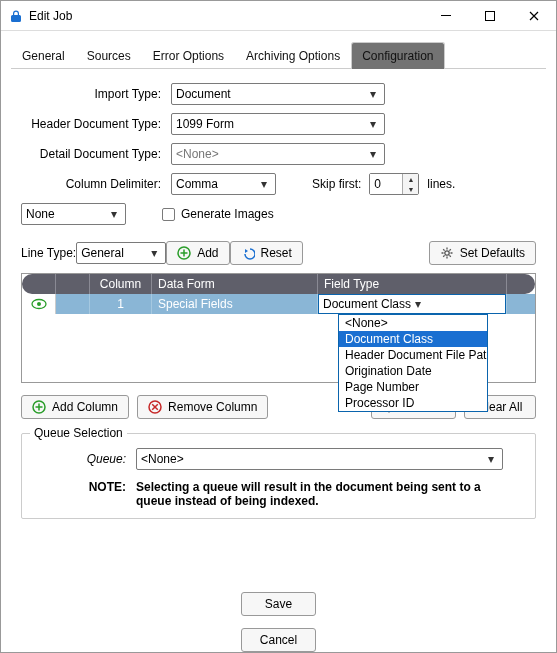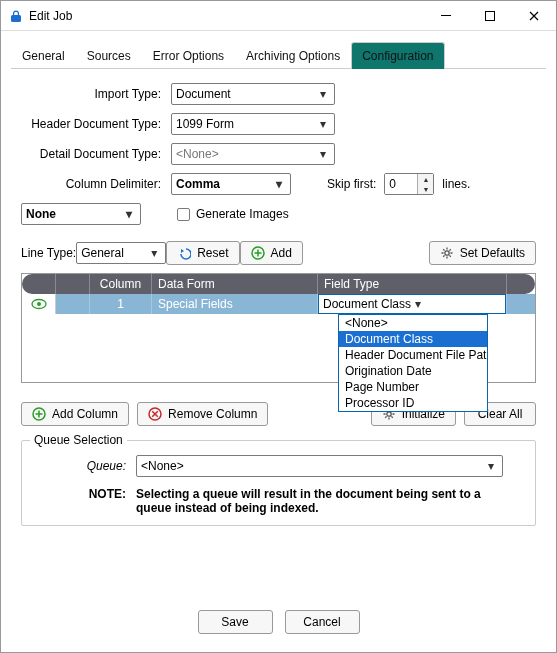--- a/index.html
+++ b/index.html
@@ -4,27 +4,27 @@
 <style>
   * { box-sizing: border-box; font-family: "Segoe UI", Tahoma, sans-serif; font-size: 12px; }
   body { margin: 0; background: #fff; }
   .window { width: 557px; height: 653px; border: 1px solid #999; background: #fff; position: relative; display: flex; flex-direction: column; }
   .titlebar { height: 30px; display: flex; align-items: center; border-bottom: 1px solid #ddd; padding-left: 8px; }
   .titlebar .title { flex: 1; font-size: 12px; color: #000; }
   .tb-icon { width: 14px; height: 14px; margin-right: 6px; }
   .winbtn { width: 44px; height: 30px; display: flex; align-items: center; justify-content: center; color: #000; }
   .tabs { display: flex; gap: 0; margin: 10px 10px 0 10px; border-bottom: 1px solid #ccc; }
   .tab { padding: 6px 10px; color: #111; cursor: default; border: 1px solid transparent; border-bottom: none; position: relative; top: 1px; }
-  .tab.active { border-color: #ccc; background: #0f766e; border-radius: 3px 3px 0 0; }
+  .tab.active { border-color: #ccc; background: #737373; border-radius: 3px 3px 0 0; }
   .content { padding: 14px 20px 0 20px; flex: 1; position: relative; }
   .formrow { display: flex; align-items: center; margin-bottom: 8px; }
   .formrow label.left { width: 150px; text-align: right; padding-right: 10px; color: #000; }
   .ctrl { height: 22px; border: 1px solid #7a7a7a; border-radius: 2px; background: #fff; display: flex; align-items: center; padding: 0 4px; position: relative; }
-  .ctrl.wide { width: 164px; }
-  .ctrl.med { width: 120px; font-weight: bold; }
+  .ctrl.wide { width: 214px; }
+  .ctrl.med { width: 105px; }
   .ctrl.sml { width: 90px; }
   .ctrl .txt { flex: 1; color: #000; overflow: hidden; white-space: nowrap; }
   .ctrl .placeholder { color: #777; }
   .chev { width: 14px; text-align: center; color: #333; }
   .spinner { width: 50px; height: 22px; border: 1px solid #7a7a7a; display: flex; align-items: stretch; border-radius: 2px; }
   .spinner input { width: 32px; border: none; outline: none; padding: 0 4px; font-size: 12px; }
   .spinbtns { width: 16px; display: flex; flex-direction: column; border-left: 1px solid #aaa; }
   .spinbtns div { flex: 1; font-size: 7px; line-height: 1; display:flex; align-items:center; justify-content:center; color:#333; background:#f4f4f4; }
   .chk { width: 13px; height: 13px; border: 1px solid #7a7a7a; border-radius: 2px; margin-right: 6px; display:inline-block; vertical-align: middle; }
   .toolbar { display: flex; align-items: center; margin-top: 16px; }
@@ -45,26 +45,26 @@
   .grow .gc.c1 { width: 34px; }
   .grow .gc.c2 { width: 62px; justify-content:center; }
   .grow .gc.c3 { width: 166px; }
   .grow .gc.c4 { flex: 1; padding:0; }
   .grow .gc.c5 { width: 28px; border-right:none; }
   .cellselect { background:#fff; color:#000; width:100%; height:100%; display:flex; align-items:center; padding:0 4px; border:1px solid #0a64ad; position:relative; }
   .cellselect .chev { color:#333; }
   .dd { position:absolute; left: 316px; top: 40px; width: 150px; background:#fff; border:1px solid #0a64ad; z-index:10; }
   .dd .opt { padding: 1px 6px; height: 16px; line-height: 14px; color:#000; white-space: nowrap; overflow:hidden; }
   .dd .opt.sel { background:#1a6fd1; color:#fff; }
-  .below { display:flex; gap:8px; margin-top:19px; }
+  .below { display:flex; gap:8px; margin-top:12px; }
   .fieldset { border:1px solid #ccc; border-radius:2px; margin-top:14px; padding:14px 32px 10px 14px; position:relative; }
   .fieldset .legend { position:absolute; top:-8px; left:8px; background:#fff; padding:0 4px; color:#000; font-size:12px; }
   .note { display:flex; margin-top:10px;font-weight:bold; }
   .note .nl { width:60px; text-align:right; padding-right:10px; }
-  .footer { height:60px; display:flex; align-items:center; justify-content:center; gap:12px; }
+  .footer { height:60px; display:flex; align-items:center; justify-content:center; gap:12px;flex-direction:column; }
   .footer .btn { width:75px; justify-content:center; }
   .spacer { flex:1; }
   .eye-ic svg, .gear-ic svg, .plus-ic svg, .x-ic svg, .arrow-ic svg, .lock-ic svg { display:block; }
 </style>
 </head>
 <body>
 
 <div class="window">
 
   <div class="titlebar">
@@ -153,36 +153,36 @@
       <span>Generate Images</span>
     </div>
 
     <div class="toolbar">
       <span>Line Type:</span>
       <div class="ctrl sml">
         <span class="txt">General</span>
         <span class="chev">▾</span>
       </div>
       <div class="btn">
+        <span class="ic plus-ic">
+            <svg width="14" height="14">
+              <circle cx="7" cy="7" r="6" fill="none" stroke="#2a9d2a" stroke-width="1.5"></circle>
+              <path d="M7 3.5v7M3.5 7h7" stroke="#2a9d2a" stroke-width="1.5"></path>
+            </svg>
+          </span>
+        <span>Add</span>
+      </div>
+      <div class="btn">
         <span class="ic arrow-ic">
             <svg width="14" height="14">
               <path d="M9 3a5 5 0 11-5 5" fill="none" stroke="#1a6fd1" stroke-width="1.5"></path>
               <path d="M4 3l3 2-3 2z" fill="#1a6fd1"></path>
             </svg>
           </span>
         <span>Reset</span>
-      </div>
-      <div class="btn">
-        <span class="ic plus-ic">
-            <svg width="14" height="14">
-              <circle cx="7" cy="7" r="6" fill="none" stroke="#2a9d2a" stroke-width="1.5"></circle>
-              <path d="M7 3.5v7M3.5 7h7" stroke="#2a9d2a" stroke-width="1.5"></path>
-            </svg>
-          </span>
-        <span>Add</span>
       </div>
       <div class="spacer"></div>
       <div class="btn">
         <span class="ic gear-ic">
             <svg width="14" height="14">
               <circle cx="7" cy="7" r="2.2" fill="none" stroke="#555" stroke-width="1.3"></circle>
               <g stroke="#555" stroke-width="1.3">
                 <path d="M7 1.5v2M7 10.5v2M1.5 7h2M10.5 7h2M3.2 3.2l1.4 1.4M9.4 9.4l1.4 1.4M10.8 3.2L9.4 4.6M4.6 9.4l-1.4 1.4"></path>
               </g>
             </svg>

